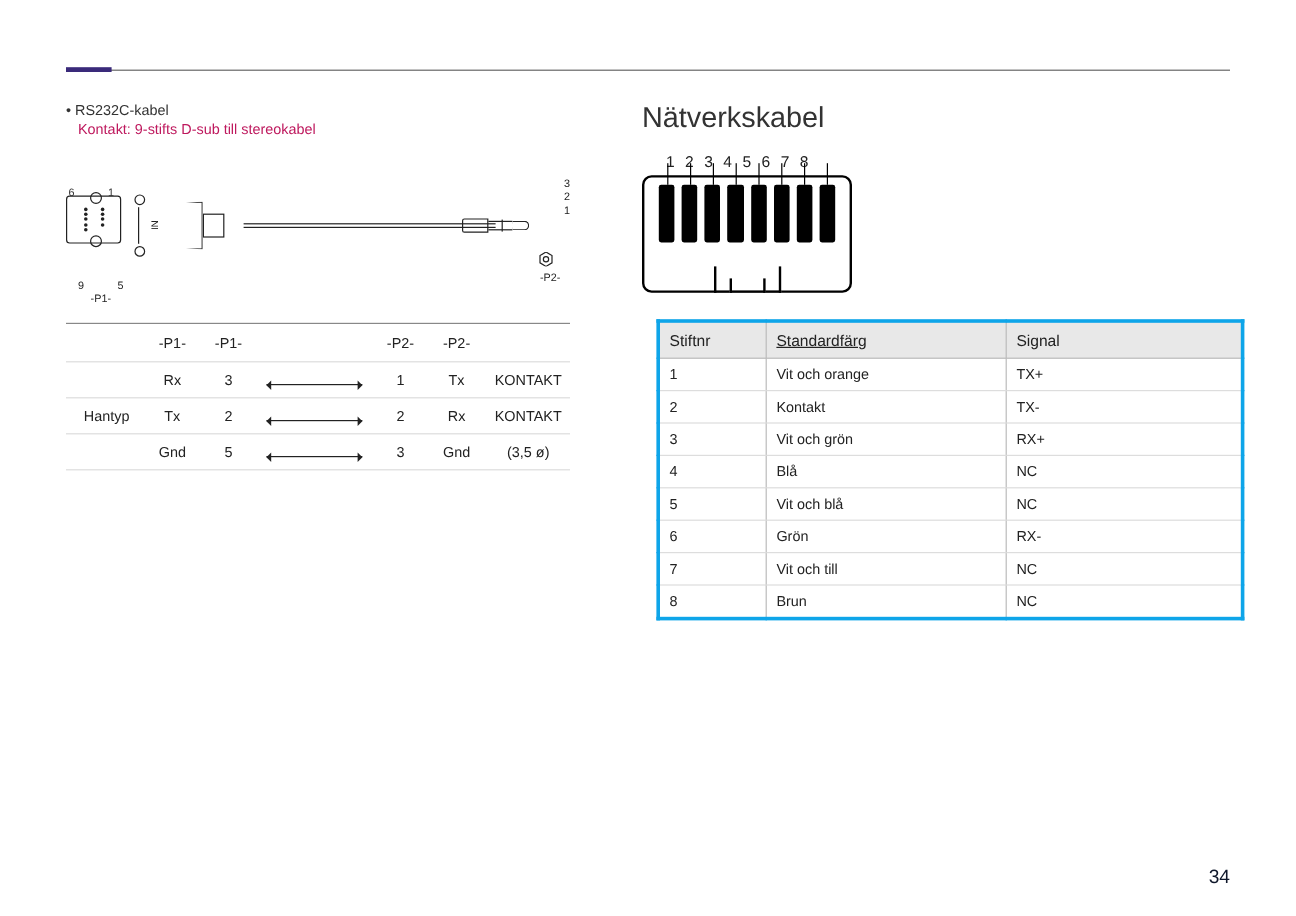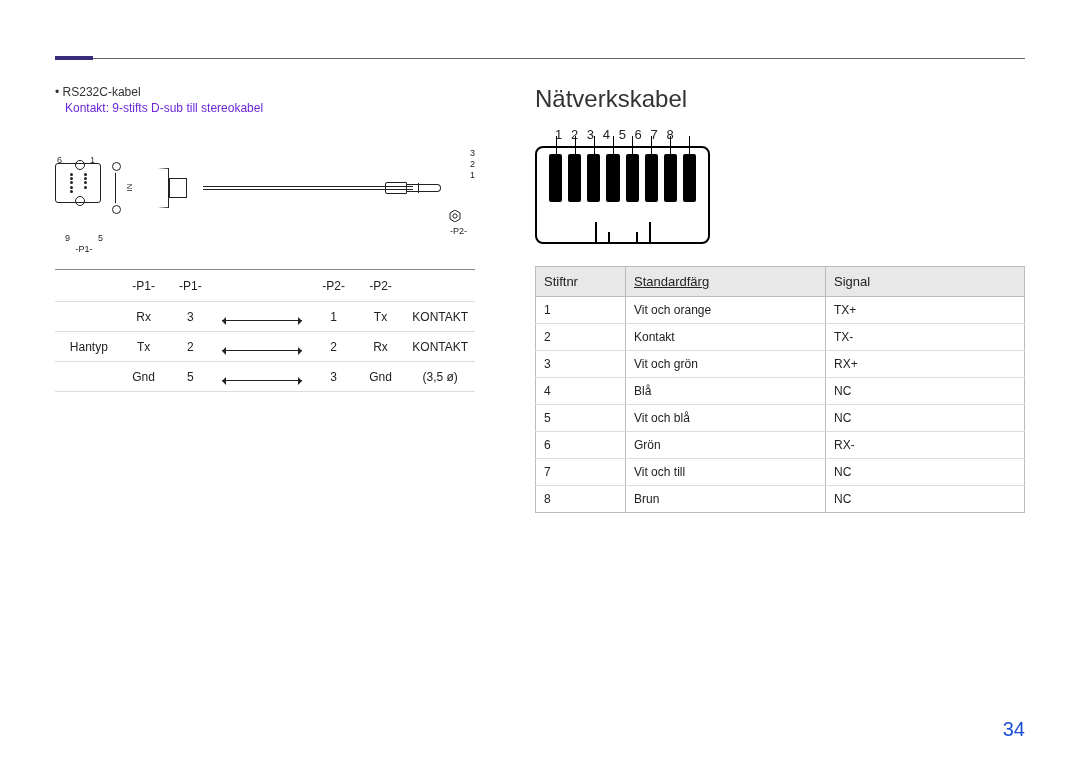--- a/index.html
+++ b/index.html
@@ -34,21 +34,21 @@
       margin-top: 25px;
     }
     .col-left { width: 420px; }
     .col-right { flex: 1; }
     .bullet-row {
       font-size: 12px;
       color: #333;
       margin-bottom: 2px;
     }
     .bullet-row::before { content: "• "; }
-    .sub-line { font-size: 12px; color: #6d28d9; margin-left: 10px; }
+    .sub-line { font-size: 12px; color: #be185d; margin-left: 10px; }
 
     
     .diagram-wrap { position: relative; height: 130px; margin-top: 18px; }
     .pins-left {
       position: absolute; left: 0; top: 12px;
       font-size: 9px; color: #333; text-align: center;
     }
     .pins-left .row { display: flex; gap: 28px; }
     .dsub-front {
       position:absolute; left:0; top:30px; width:46px;height:40px;
@@ -126,28 +126,28 @@
     .rj-wrap{width:180px;margin:8px 0 22px 0;}
     .rj-nums{display:flex;gap:8.7px;font-size:13px;margin-left:20px;margin-bottom:4px;}
     .rj45{width:175px;height:98px;border:2.5px solid #000;border-radius:8px;position:relative;}
     .rj-pins{position:absolute;top:6px;left:12px;right:12px;display:flex;gap:6px;}
     .rj-pins span{flex:1;height:48px;background:#000;border-radius:2px;position:relative;}
     .rj-pins span:before{content:"";position:absolute;left:50%;top:-18px;width:1px;height:18px;background:#000;}
     .rj-clip{position:absolute;bottom:-2px;left:50%;transform:translateX(-50%);width:56px;height:22px;border:2.5px solid #000;border-top:none;background:#fff;}
     .rj-clip-inner{position:absolute;bottom:-2px;left:50%;transform:translateX(-50%);width:30px;height:12px;border:2.5px solid #000;border-top:none;background:#fff;}
 
     
-    .net-table{width:100%;border:1px solid #0ea5e9;font-size:12px;border-collapse:collapse;}
+    .net-table{width:100%;border:3px solid #0ea5e9;font-size:12px;border-collapse:collapse;margin-left:12px;}
     .net-table th{background:#e8e8e8;font-weight:400;text-align:left;padding:7px 8px;border:1px solid #bbb;font-size:13px;}
     .net-table td{padding:6px 8px;border:1px solid #ddd;border-left:1px solid #bbb;border-right:1px solid #bbb;}
     .net-table tr:last-child td{border-bottom:1px solid #bbb;}
     .net-col1{width:90px;}
     .net-col2{width:200px;text-decoration:underline;}
 
-    .page-num{position:absolute;right:55px;bottom:22px;font-size:20px;color:#1d4ed8;}
+    .page-num{position:absolute;right:55px;bottom:22px;font-size:16px;color:#0f172a;}
   </style>
 </head>
 <body>
 
 <div class="top-rule"></div>
 <div class="top-accent"></div>
 
 <div class="columns">
 
   <div class="col-left">

